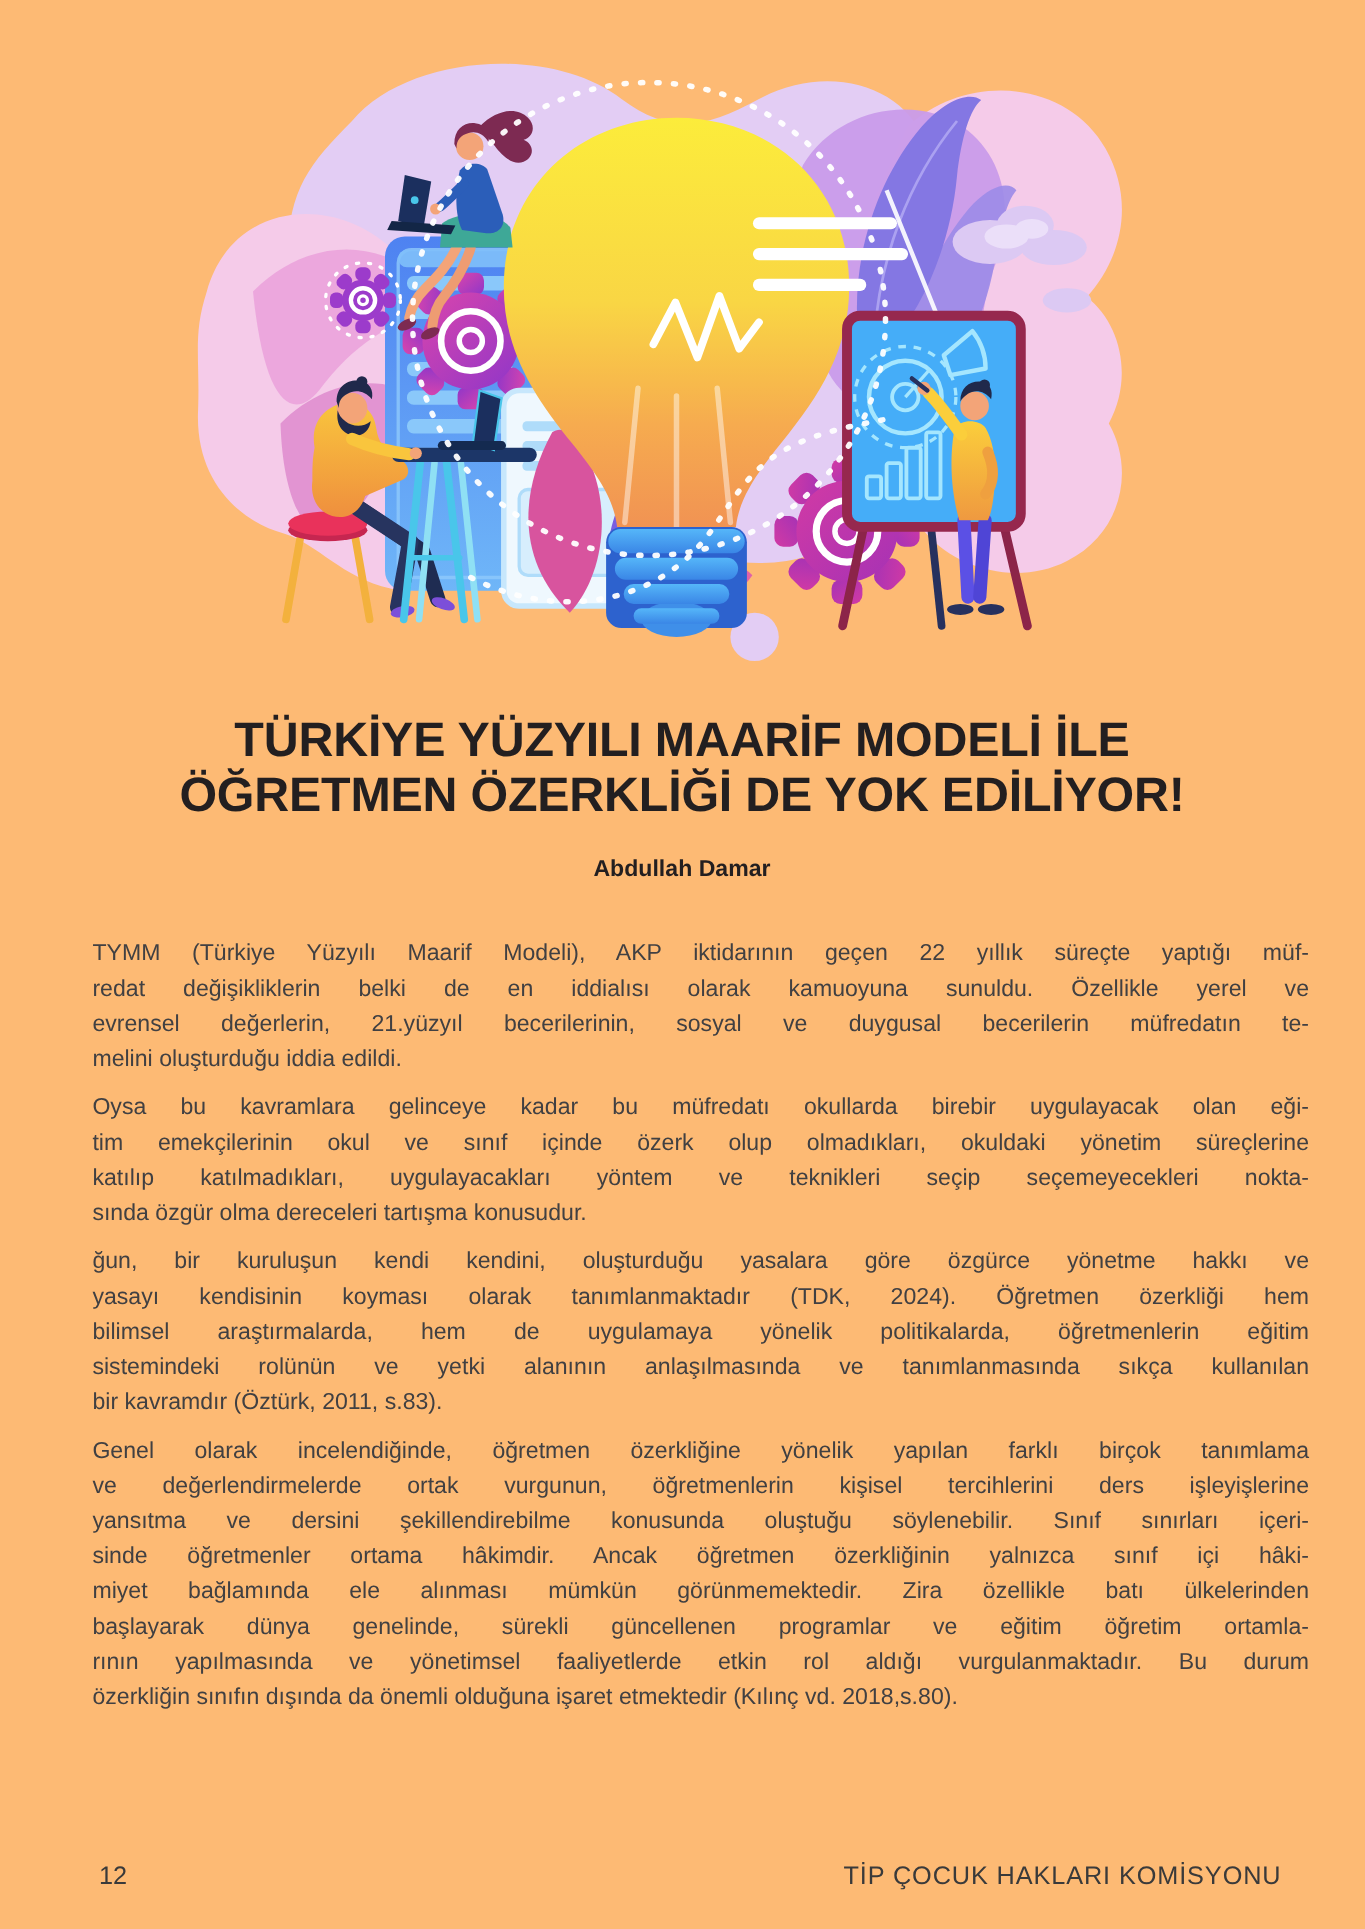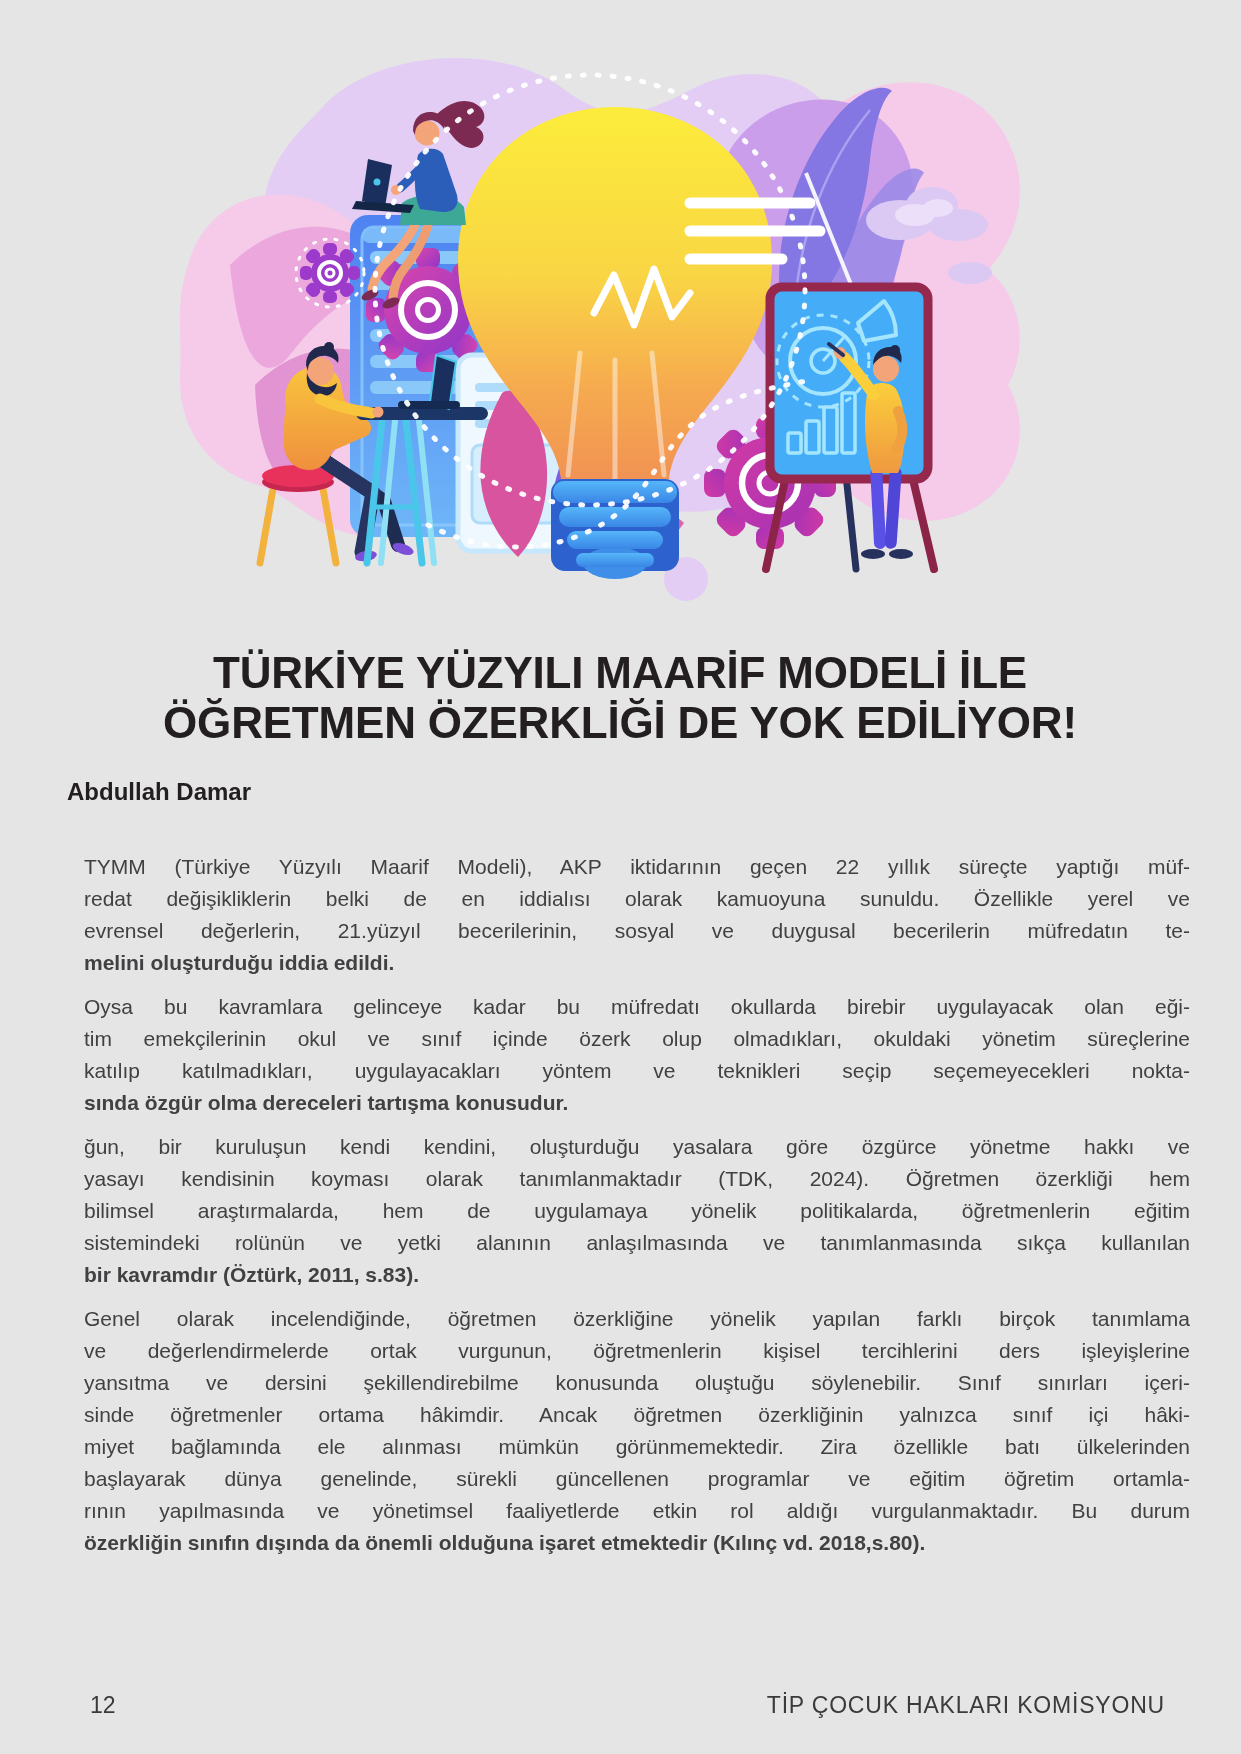--- a/index.html
+++ b/index.html
@@ -1,27 +1,27 @@
 <!DOCTYPE html>
 <html><head>
 <meta charset="utf-8">
 <style>
   html,body{margin:0;padding:0;background:#ffffff;}
-  .page{position:relative;width:1241px;height:1754px;background:#e5e5e5;overflow:hidden;
+  .page{position:relative;width:1241px;height:1754px;background:#fdba74;overflow:hidden;
         font-family:"Liberation Sans",sans-serif;color:#3f3e40;}
   .illu{position:absolute;left:170px;top:55px;width:860px;height:560px;}
   .title{position:absolute;left:67px;width:1106px;top:648px;margin:0;text-align:center;
          font-size:44px;line-height:50px;font-weight:bold;letter-spacing:-0.2px;color:#231f20;}
   .title span{display:block;}
-  .author{position:absolute;left:67px;width:1106px;top:778px;text-align:left;
-          font-size:24px;font-weight:bold;color:#231f20;}
+  .author{position:absolute;left:67px;width:1106px;top:778px;text-align:center;
+          font-size:21px;font-weight:bold;color:#231f20;}
   .body{position:absolute;left:84px;width:1106px;top:851px;font-size:21px;line-height:32px;color:#414042;}
   .para{margin:0 0 12px 0;}
   .jl{text-align:justify;text-align-last:justify;}
-  .jl-end{text-align-last:left;font-weight:bold;}
+  .jl-end{text-align-last:left;}
   .footer{position:absolute;left:90px;right:76px;top:1692px;font-size:23px;color:#3a3a3a;}
   .footer .pageno{position:absolute;left:0;top:0;text-align:right;}
   .footer .ftext{position:absolute;right:0;top:0;letter-spacing:0.8px;}
 </style>
 </head>
 <body>
 
 <div class="page">
 
   <svg class="illu" viewBox="0 0 860 560" aria-hidden="true">

